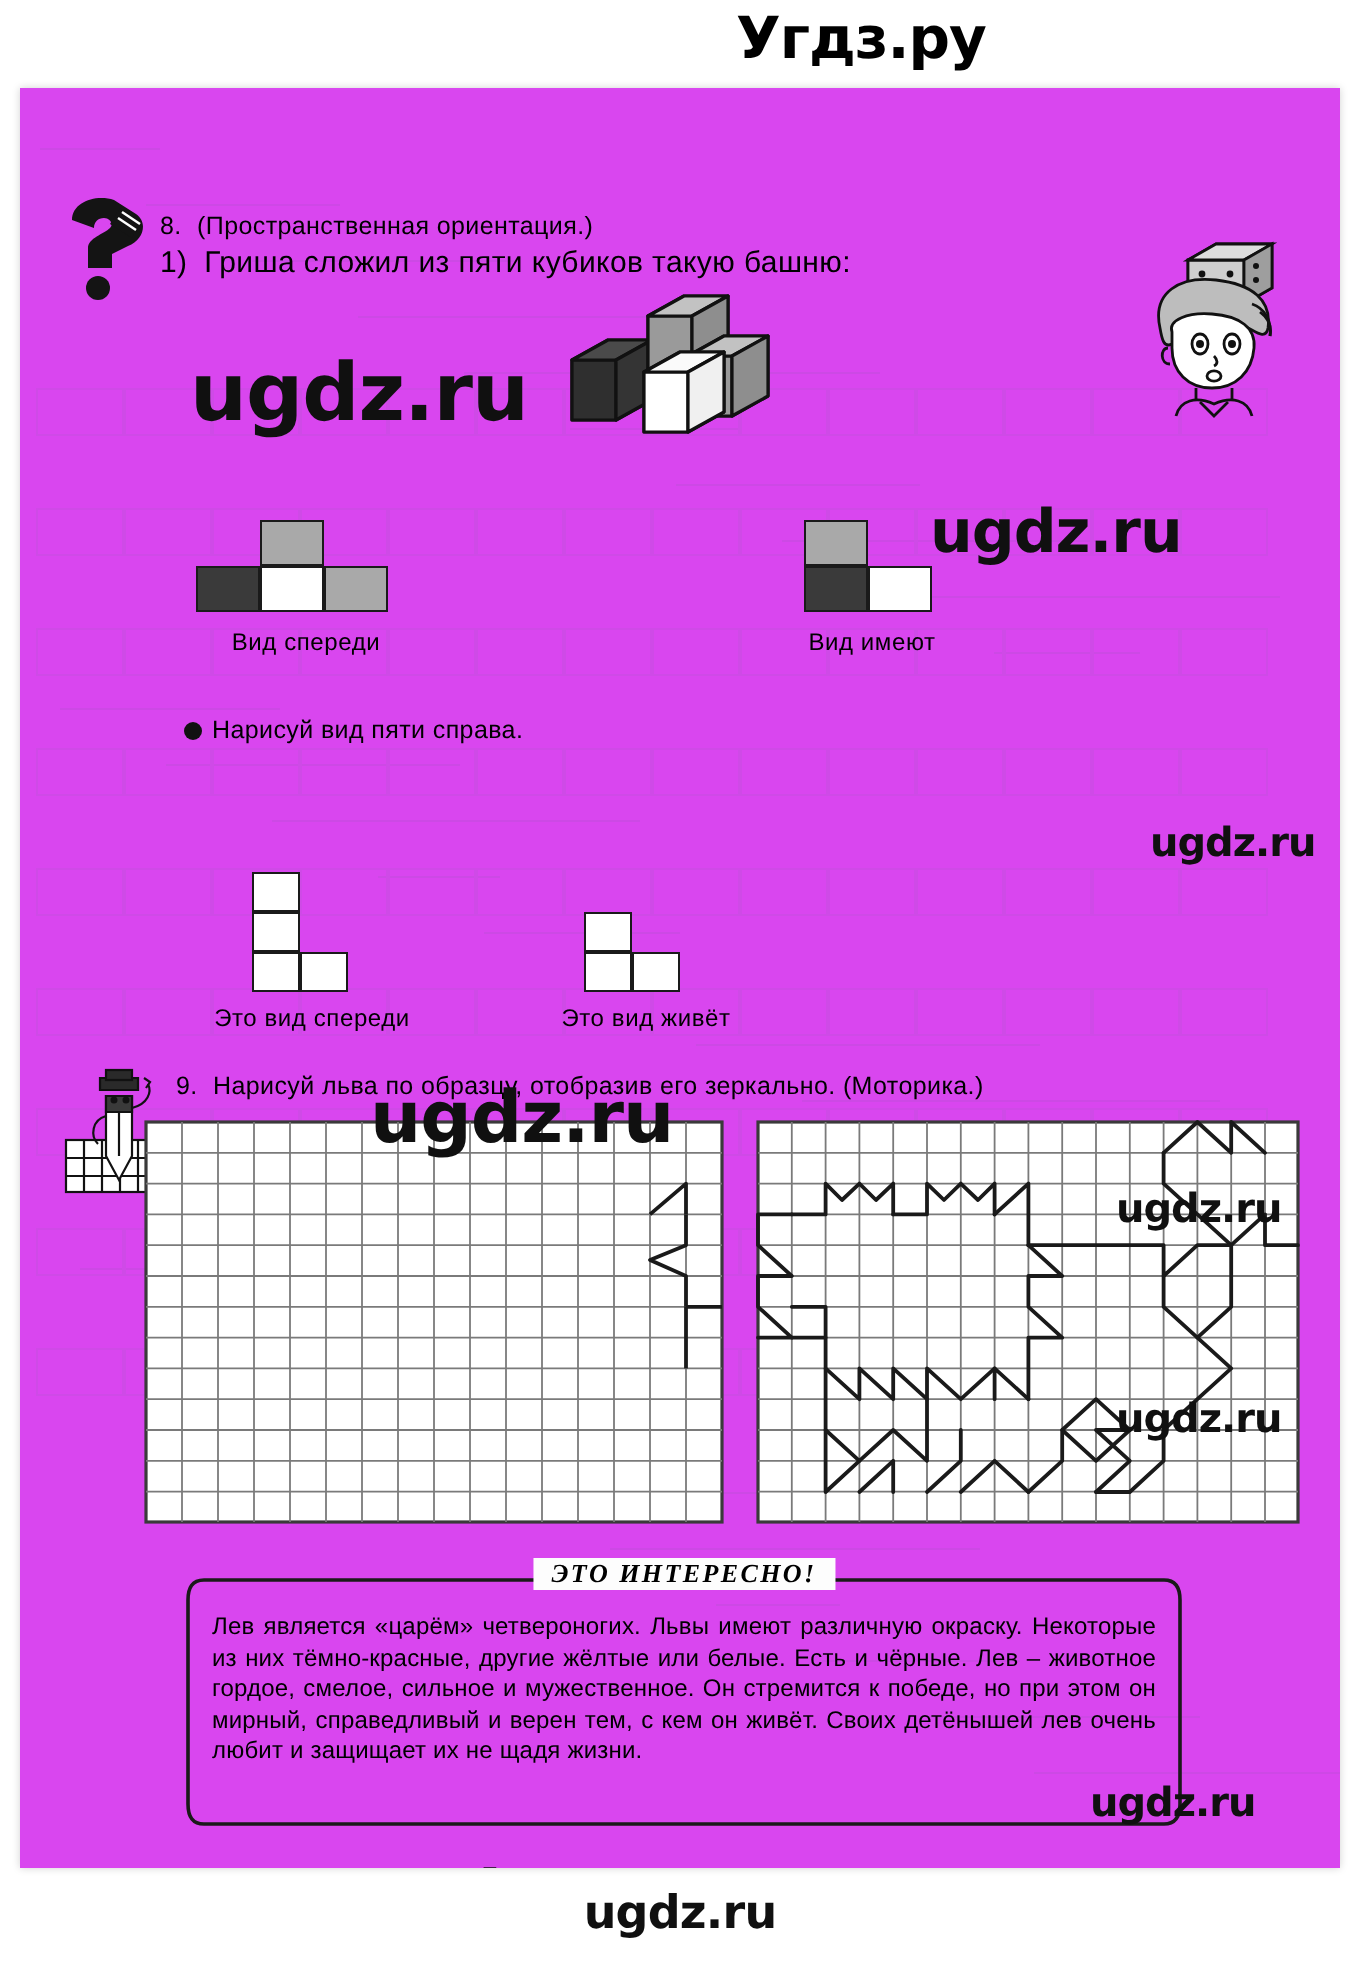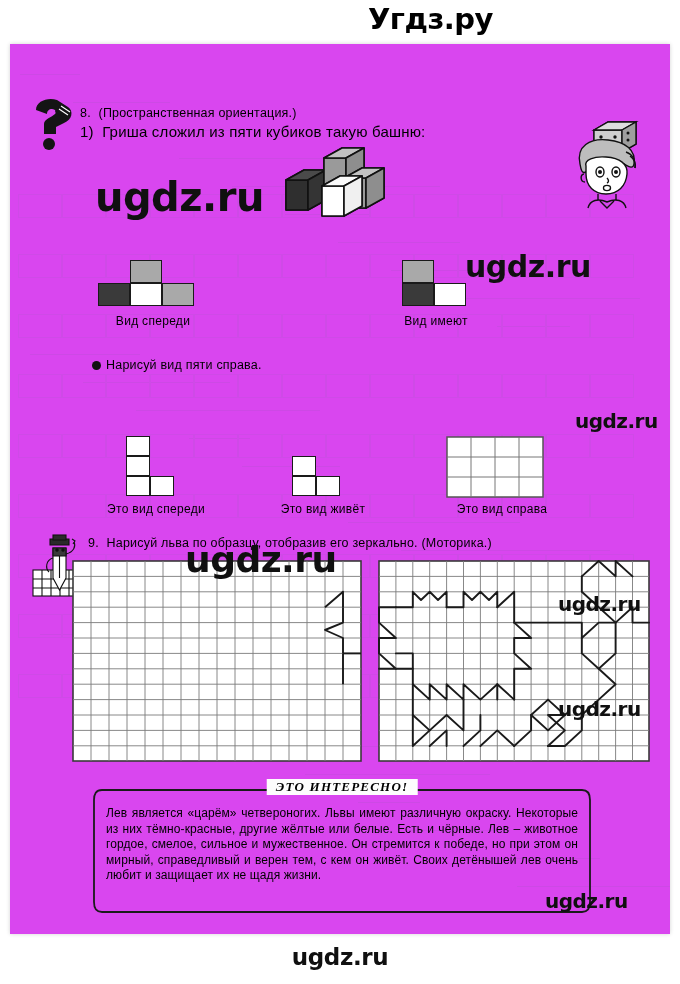--- a/index.html
+++ b/index.html
@@ -424,35 +424,20 @@
 
       <div class="view-item" style="left:238px; top:0px; width:150px;">
         <div style="position:relative;height:62px;width:150px;">
           <div class="sq white" style="left:44px;top:20px;width:24px;height:20px;"></div>
           <div class="sq white" style="left:44px;top:40px;width:24px;height:20px;"></div>
           <div class="sq white" style="left:68px;top:40px;width:24px;height:20px;"></div>
         </div>
         <div class="view-cap" style="margin-top:4px;">Это вид живёт</div>
       </div>
 
-      <div class="view-item" style="left:400px; top:0px; width:170px;">
-        <div style="position:relative;height:62px;width:170px;">
-          <svg class="grid-svg" width="98" height="62" viewBox="0 0 98 62" style="margin-left:36px">
-            <rect x="1" y="1" width="96" height="60" fill="#fff" stroke="#555" stroke-width="1.5"></rect>
-            <g stroke="#777" stroke-width="1">
-              <line x1="25" y1="1" x2="25" y2="61"></line>
-                <line x1="49" y1="1" x2="49" y2="61"></line>
-              <line x1="73" y1="1" x2="73" y2="61"></line>
-              <line x1="1" y1="21" x2="97" y2="21"></line>
-                <line x1="1" y1="41" x2="97" y2="41"></line>
-            </g>
-          </svg>
-        </div>
-        <div class="view-cap" style="margin-top:4px;margin-left:14px;">Это вид справа</div>
-      </div>
     </div>
 
     <div class="task-icon-pencilman">
       <svg width="62" height="74" viewBox="0 0 62 74">
         <g stroke="#111" stroke-width="1.1" fill="none">
 
           <rect x="1" y="36" width="54" height="26" fill="#fff"></rect>
           <line x1="1" y1="45" x2="55" y2="45"></line>
             <line x1="1" y1="54" x2="55" y2="54"></line>
           <line x1="10" y1="36" x2="10" y2="62"></line>

